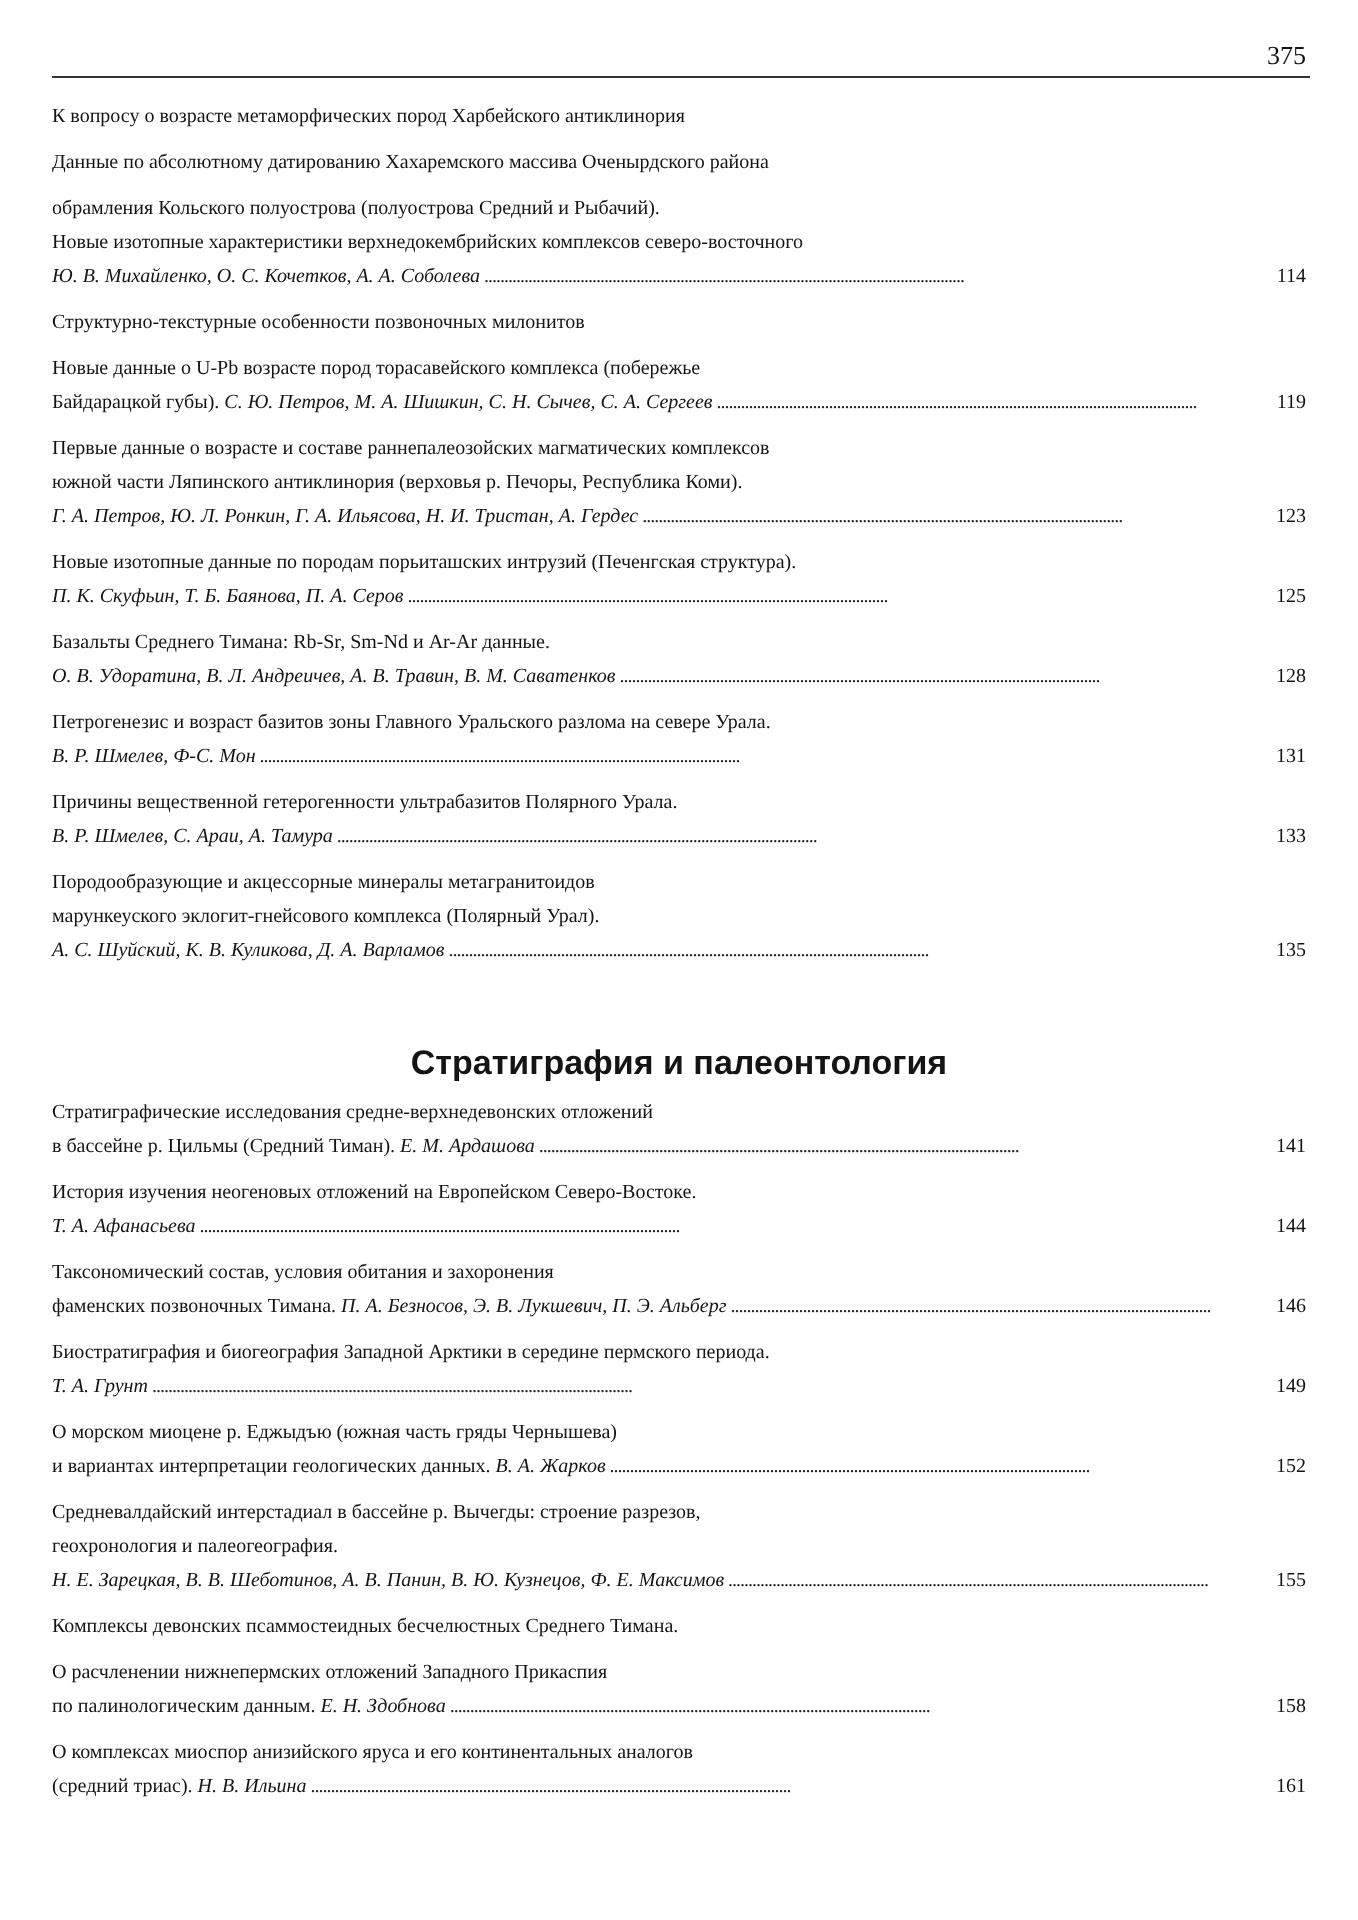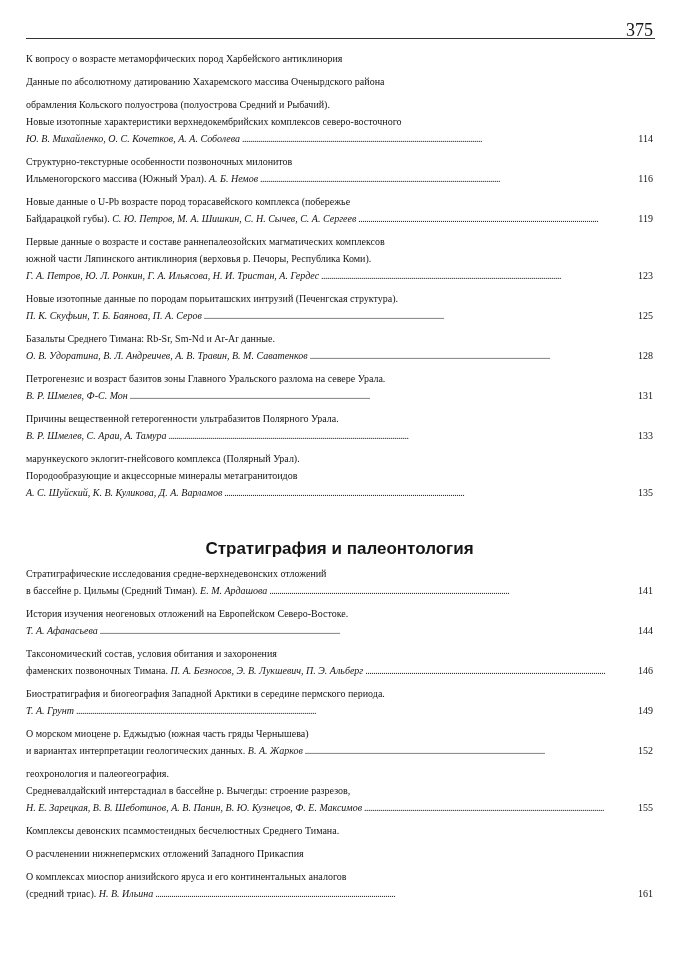--- a/index.html
+++ b/index.html
@@ -3,21 +3,21 @@
   <meta charset="utf-8">
   <style>
     html, body { margin: 0; padding: 0; background: #ffffff; }
     body {
       width: 679px; height: 960px; overflow: hidden; position: relative;
       font-family: "Liberation Serif", "DejaVu Serif", serif;
       color: #141414;
     }
     .page-number {
       position: absolute; right: 26px; top: 20px;
-      font-size: 18px;
+      font-size: 13px;
     }
     .header-rule {
       position: absolute; left: 26px; right: 24px; top: 38px;
       border-top: 1px solid #333;
     }
     .toc {
       position: absolute; left: 26px; right: 26px; top: 50px;
     }
     .entry { margin: 0 0 6px 0; font-size: 10px; line-height: 17px; }
     .entry .line { display: block; white-space: nowrap; overflow: hidden; }
@@ -66,27 +66,20 @@
         <span class="lead-text"></span><span class="authors">Ю. В. Михайленко, О. С. Кочетков, А. А. Соболева</span>
       </span>
       <span class="dots"></span>
       <span class="pg">114</span>
     </div>
   </div>
     <div class="entry">
     <div class="title-lines">
         <span class="line">Структурно-текстурные особенности позвоночных милонитов</span>
       </div>
-    <div class="last-line">
-      <span class="lead">
-        <span class="lead-text">Ильменогорского массива (Южный Урал). </span><span class="authors">А. Б. Немов</span>
-      </span>
-      <span class="dots"></span>
-      <span class="pg">116</span>
-    </div>
   </div>
     <div class="entry">
     <div class="title-lines">
         <span class="line">Новые данные о U-Pb возрасте пород торасавейского комплекса (побережье</span>
       </div>
     <div class="last-line">
       <span class="lead">
         <span class="lead-text">Байдарацкой губы). </span><span class="authors">С. Ю. Петров, М. А. Шишкин, С. Н. Сычев, С. А. Сергеев</span>
       </span>
       <span class="dots"></span>
@@ -149,22 +142,22 @@
     <div class="last-line">
       <span class="lead">
         <span class="lead-text"></span><span class="authors">В. Р. Шмелев, С. Араи, А. Тамура</span>
       </span>
       <span class="dots"></span>
       <span class="pg">133</span>
     </div>
   </div>
     <div class="entry">
     <div class="title-lines">
+        <span class="line">Породообразующие и акцессорные минералы метагранитоидов</span>
         <span class="line">марункеуского эклогит-гнейсового комплекса (Полярный Урал).</span>
-        <span class="line">Породообразующие и акцессорные минералы метагранитоидов</span>
       </div>
     <div class="last-line">
       <span class="lead">
         <span class="lead-text"></span><span class="authors">А. С. Шуйский, К. В. Куликова, Д. А. Варламов</span>
       </span>
       <span class="dots"></span>
       <span class="pg">135</span>
     </div>
   </div>
     <div class="section-heading">Стратиграфия и палеонтология</div>
@@ -223,40 +216,47 @@
     <div class="last-line">
       <span class="lead">
         <span class="lead-text">и вариантах интерпретации геологических данных. </span><span class="authors">В. А. Жарков</span>
       </span>
       <span class="dots"></span>
       <span class="pg">152</span>
     </div>
   </div>
     <div class="entry">
     <div class="title-lines">
+        <span class="line">Средневалдайский интерстадиал в бассейне р. Вычегды: строение разрезов,</span>
         <span class="line">геохронология и палеогеография.</span>
-        <span class="line">Средневалдайский интерстадиал в бассейне р. Вычегды: строение разрезов,</span>
       </div>
     <div class="last-line">
       <span class="lead">
         <span class="lead-text"></span><span class="authors">Н. Е. Зарецкая, В. В. Шеботинов, А. В. Панин, В. Ю. Кузнецов, Ф. Е. Максимов</span>
       </span>
       <span class="dots"></span>
       <span class="pg">155</span>
     </div>
   </div>
     <div class="entry">
     <div class="title-lines">
         <span class="line">Комплексы девонских псаммостеидных бесчелюстных Среднего Тимана.</span>
       </div>
   </div>
     <div class="entry">
     <div class="title-lines">
         <span class="line">О расчленении нижнепермских отложений Западного Прикаспия</span>
       </div>
+    <div class="last-line">
+      <span class="lead">
+        <span class="lead-text">по палинологическим данным. </span><span class="authors">Е. Н. Здобнова</span>
+      </span>
+      <span class="dots"></span>
+      <span class="pg">158</span>
+    </div>
   </div>
     <div class="entry">
     <div class="title-lines">
         <span class="line">О комплексах миоспор анизийского яруса и его континентальных аналогов</span>
       </div>
     <div class="last-line">
       <span class="lead">
         <span class="lead-text">(средний триас). </span><span class="authors">Н. В. Ильина</span>
       </span>
       <span class="dots"></span>

